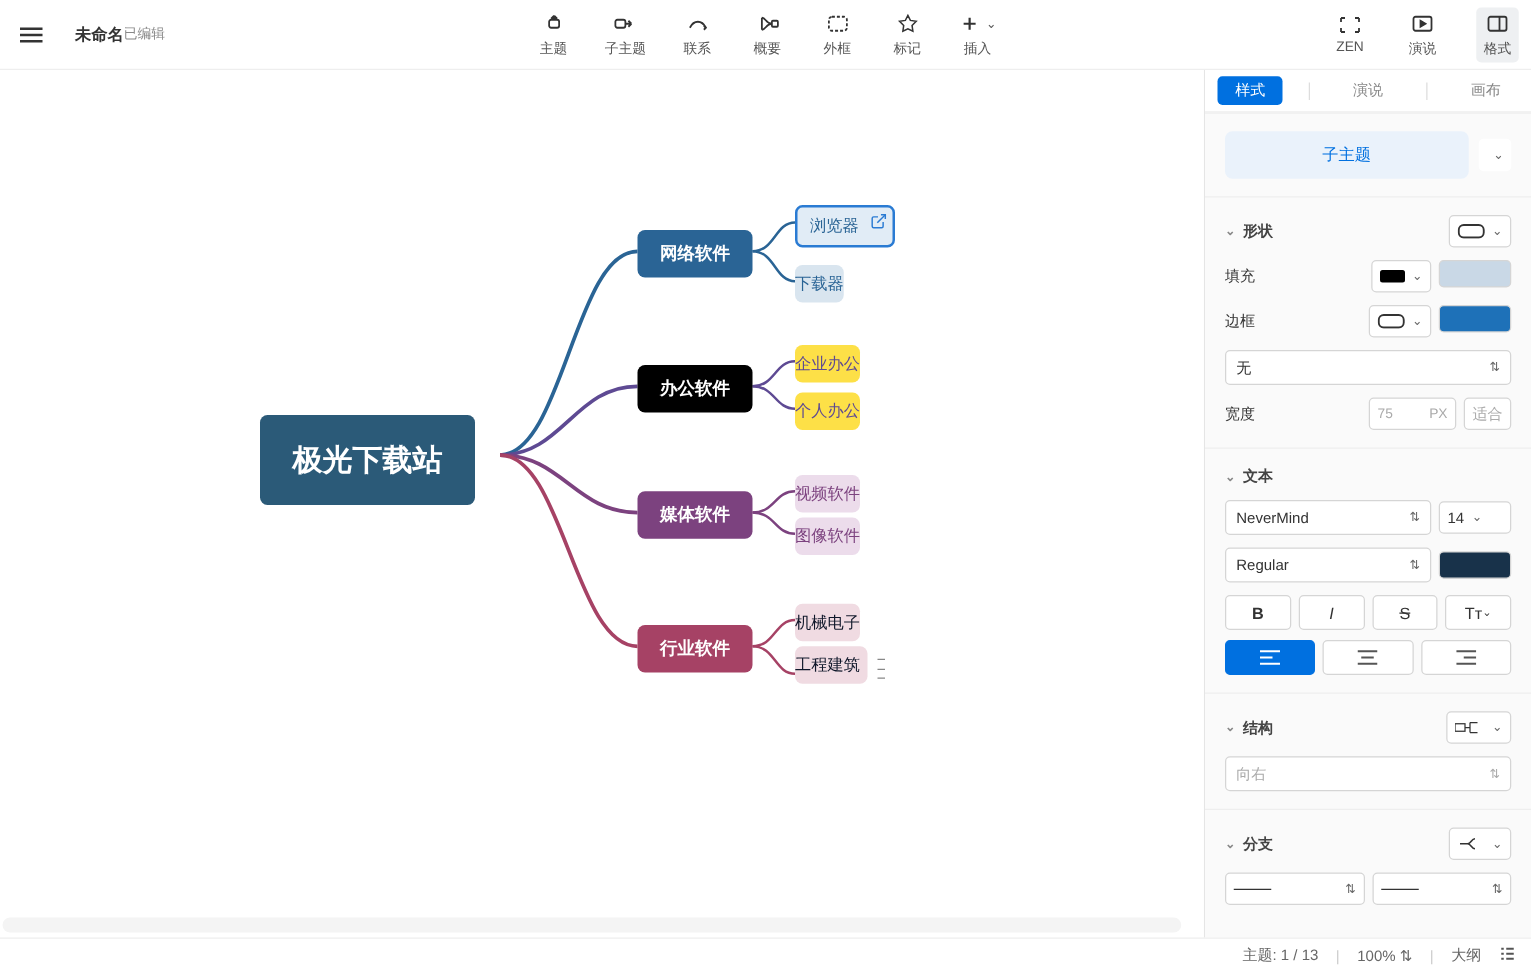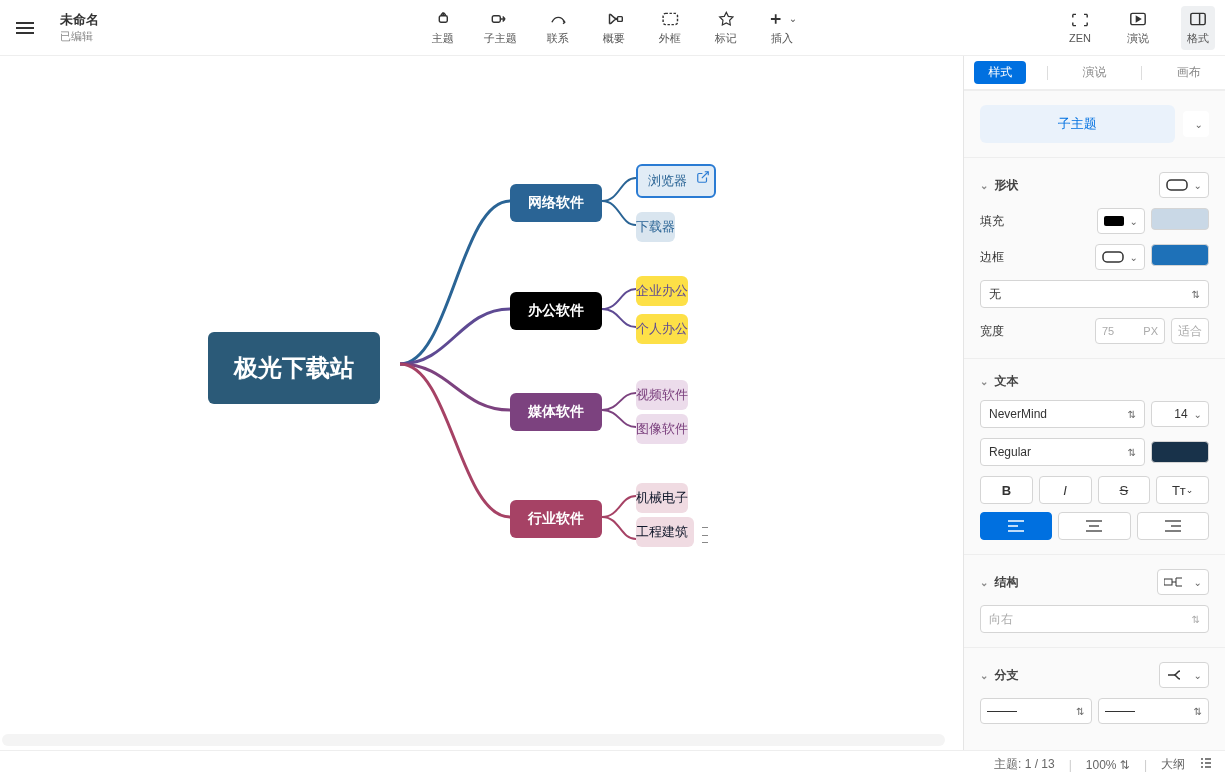--- a/index.html
+++ b/index.html
@@ -1,20 +1,20 @@
 <!DOCTYPE html>
 <html><head>
 <meta charset="utf-8">
 <style>
 *{box-sizing:border-box;margin:0;padding:0;font-family:"Microsoft YaHei",Arial,sans-serif}
 body{background:#fff;overflow:hidden;width:1225px;height:778px;position:relative;font-size:13px;color:#333}
 .toolbar{height:56px;border-bottom:1px solid #eee;display:flex;align-items:center;padding:0 10px;position:relative;background:#fff}
 .hamburger{width:26px;height:26px;display:flex;flex-direction:column;justify-content:center;gap:3px;cursor:pointer;margin-right:18px;margin-left:6px}
 .hamburger span{height:2px;background:#333;width:18px}
-.title-block{display:flex;flex-direction:column;min-width:60px}
+.title-block{display:flex;flex-direction:row;min-width:60px}
 .title-block .t1{font-weight:bold;font-size:13px}
 .title-block .t2{font-size:11px;color:#888}
 .tb-center{position:absolute;left:50%;transform:translateX(-50%);display:flex;gap:26px}
 .tb-btn{display:flex;flex-direction:column;align-items:center;gap:3px;cursor:pointer;min-width:30px}
 .tb-btn .ico{height:18px;display:flex;align-items:center;justify-content:center}
 .tb-btn .lbl{font-size:11px;color:#555}
 .tb-right{margin-left:auto;display:flex;gap:28px;align-items:center}
 .win-controls{position:absolute;top:2px;right:6px;display:flex;gap:8px}
 .win-controls div{width:36px;height:22px;display:flex;align-items:center;justify-content:center;cursor:pointer;font-size:14px}
 .main{display:flex;height:calc(100% - 56px - 28px)}
@@ -303,21 +303,21 @@
         <div class="shead">
             <span class="chev">⌄</span>
             <span>文本</span>
           </div>
       </div>
       <div class="srow">
         <div class="fullsel" style="flex:1">
             <span>NeverMind</span>
             <span style="font-size:10px;color:#666">⇅</span>
           </div>
-        <div class="dd" style="margin-left:6px;width:58px;justify-content:flex-end">
+        <div class="dd" style="margin-left:6px;width:58px;justify-content:flex-start">
             <span>14</span>
             <span class="car">⌄</span>
           </div>
       </div>
       <div class="srow">
         <div class="fullsel" style="flex:1">
             <span>Regular</span>
             <span style="font-size:10px;color:#666">⇅</span>
           </div>
         <div class="swatch" style="margin-left:6px;background:#18324a"></div>

